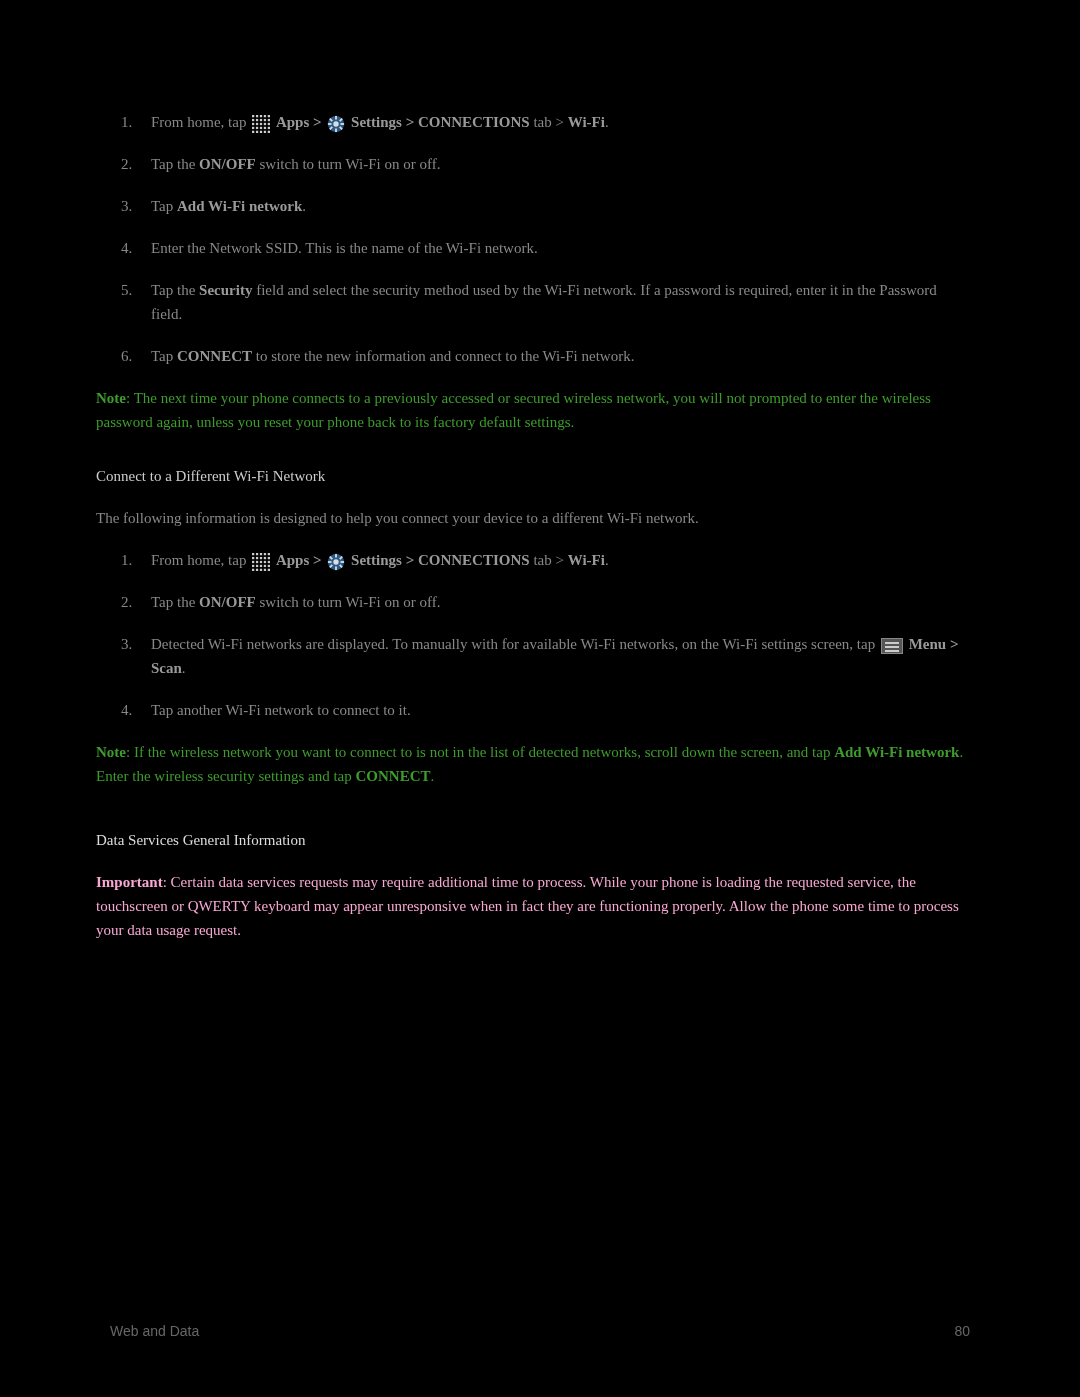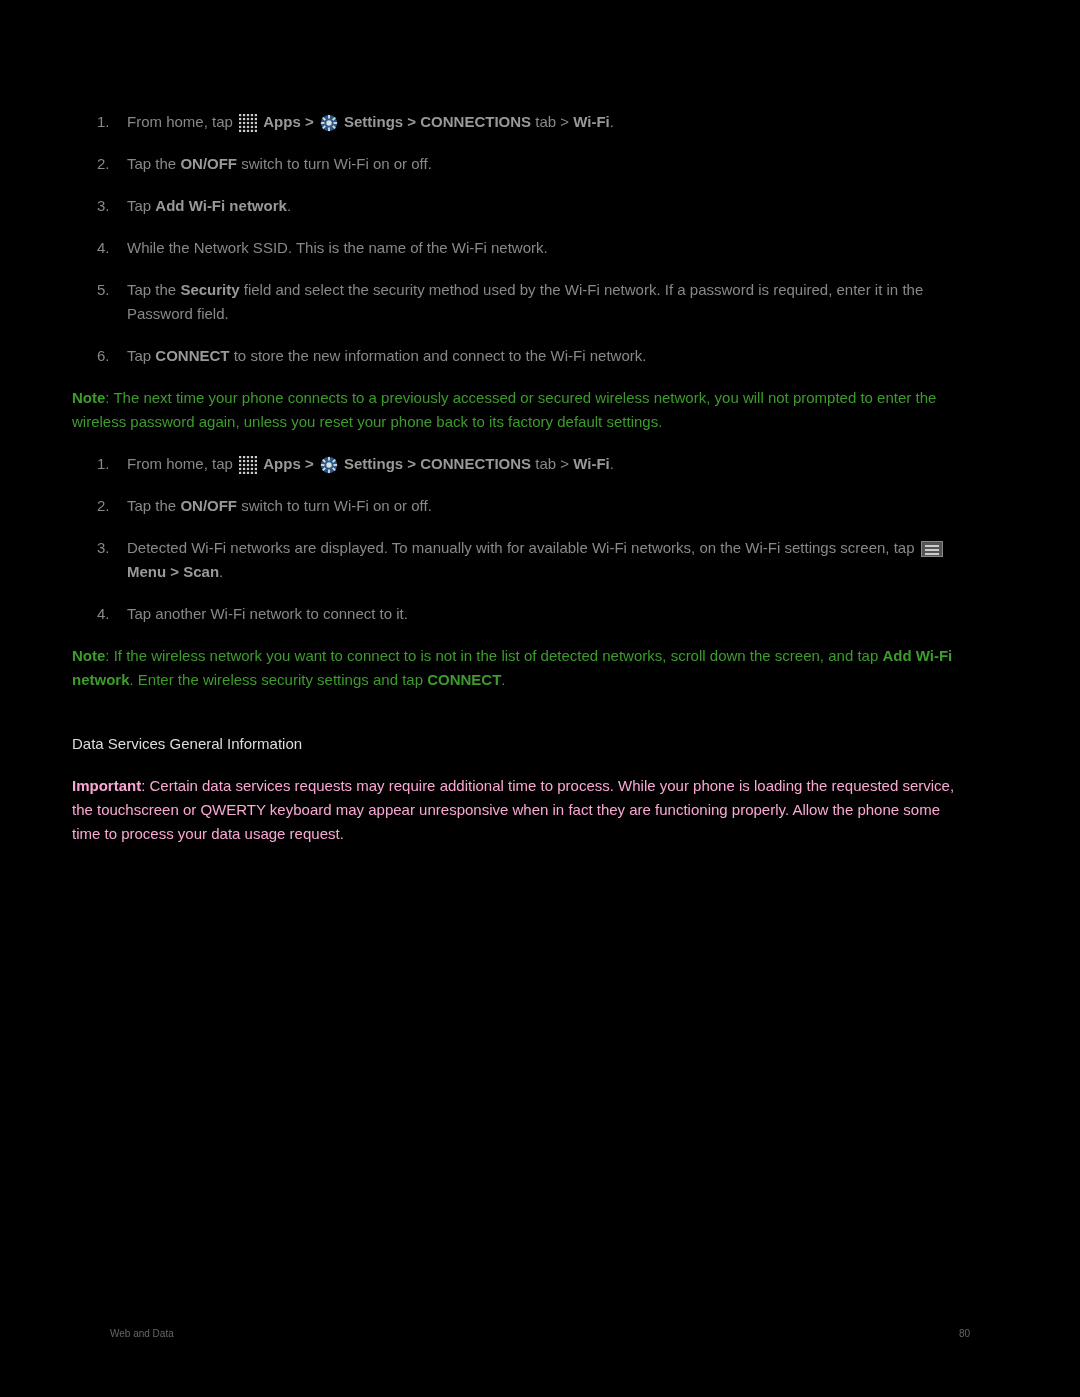--- a/index.html
+++ b/index.html
@@ -12,21 +12,22 @@
       color: #999;
       font-family: Arial, Helvetica, sans-serif;
       font-size: 15px;
       line-height: 1.6;
       width: 1080px;
       height: 1397px;
       padding: 0;
       position: relative;
     }
     .page-content {
-      padding: 110px 110px 0 72px;
+      padding: 110px 110px 0 96px;
+      font-family: Liberation Serif, serif;
     }
     ol {
       list-style: none;
       counter-reset: item;
       padding-left: 55px;
     }
     ol li {
       counter-increment: item;
       margin-bottom: 18px;
       position: relative;
@@ -112,21 +113,21 @@
       box-shadow: 0 4px 0 #ccc, 0 8px 0 #ccc;
     }
     .footer {
       position: absolute;
       bottom: 55px;
       left: 110px;
       right: 110px;
       display: flex;
       justify-content: space-between;
       color: #666;
-      font-size: 10px;
+      font-size: 14px;
     }
   </style>
 </head>
 <body>
 
 <div class="page-content">
 
   <ol>
     <li>
       <span>From home, tap </span><span class="icon-apps"><svg viewBox="0 0 16 16">
@@ -172,34 +173,36 @@
             </g>
           </svg></span> <span class="bold">Settings &gt; CONNECTIONS</span><span> tab &gt; </span><span class="bold">Wi-Fi</span><span>.</span>
     </li>
     <li>
       <span>Tap the </span><span class="bold">ON/OFF</span><span> switch to turn Wi-Fi on or off.</span>
     </li>
     <li>
       <span>Tap </span><span class="bold">Add Wi-Fi network</span><span>.</span>
     </li>
     <li>
-      <span>While the Network SSID. This is the name of the Wi-Fi network.</span>
+      <span>Enter the Network SSID. This is the name of the Wi-Fi network.</span>
     </li>
     <li>
       <span>Tap the </span><span class="bold">Security</span><span> field and select the security method used by the Wi-Fi network. If a password is required, enter it in the Password field.</span>
     </li>
     <li>
       <span>Tap </span><span class="bold">CONNECT</span><span> to store the new information and connect to the Wi-Fi network.</span>
     </li>
   </ol>
 
   <p class="note">
     <span class="bold-green">Note</span><span>: The next time your phone connects to a previously accessed or secured wireless network, you will not prompted to enter the wireless password again, unless you reset your phone back to its factory default settings.</span>
   </p>
 
+  <p class="section-heading">Connect to a Different Wi-Fi Network</p>
+  <p class="body-text">The following information is designed to help you connect your device to a different Wi-Fi network.</p>
 
   <ol>
     <li>
       <span>From home, tap </span><span class="icon-apps"><svg viewBox="0 0 16 16">
             <g fill="#ccc">
               <rect x="0" y="0" width="2" height="2"></rect>
               <rect x="3.5" y="0" width="2" height="2"></rect>
               <rect x="7" y="0" width="2" height="2"></rect>
               <rect x="10.5" y="0" width="2" height="2"></rect>
               <rect x="14" y="0" width="2" height="2"></rect>

